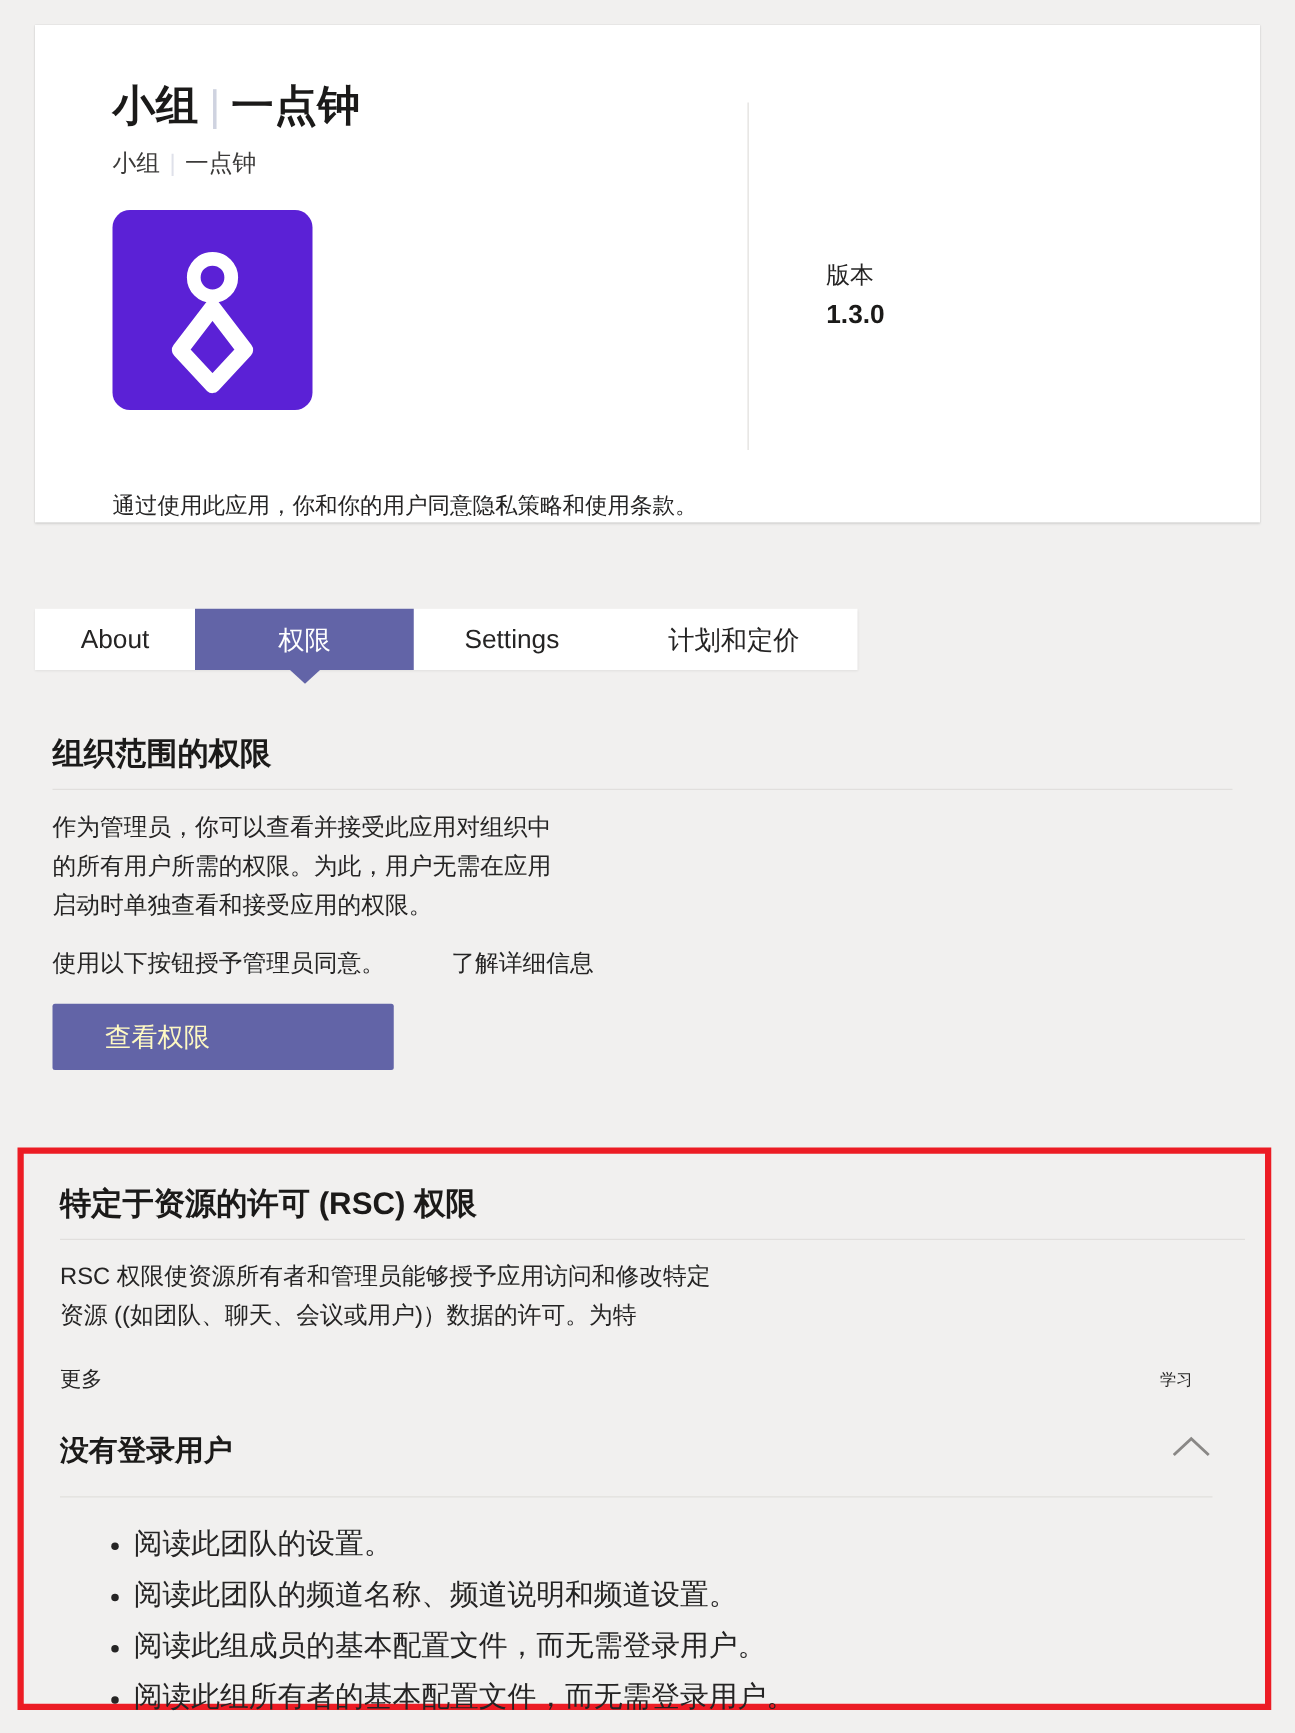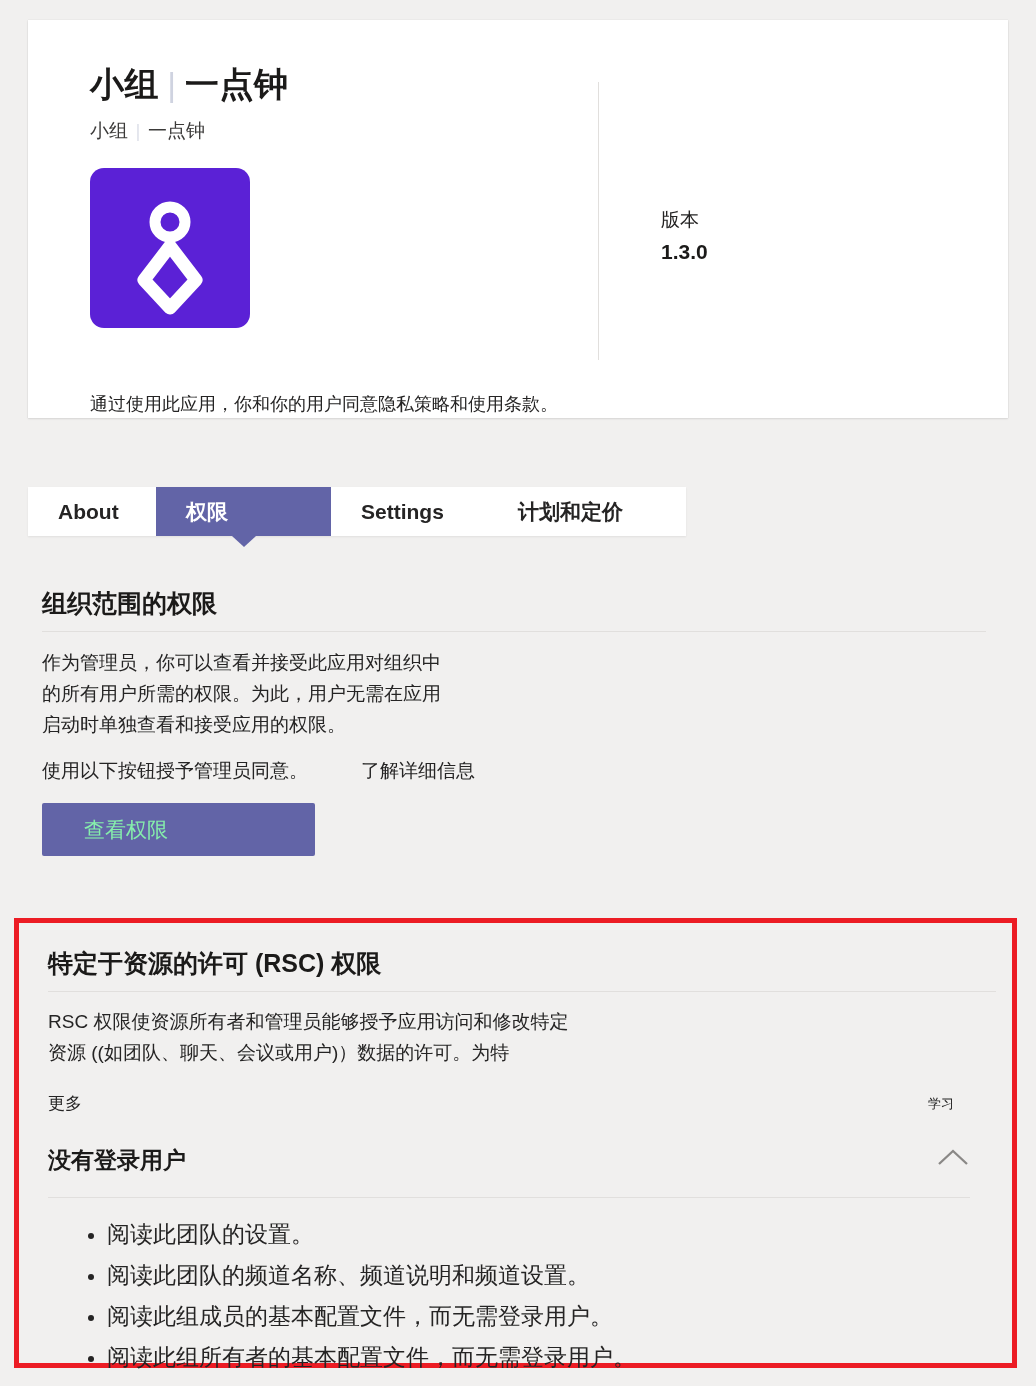--- a/index.html
+++ b/index.html
@@ -75,23 +75,23 @@
   }
 
   
   .tabs {
     position: absolute; left: 28px; top: 487px;
     height: 49px; background: #ffffff;
     display: flex; align-items: stretch;
     box-shadow: 0 1px 2px rgba(0,0,0,.07);
   }
   .tab {
-    display: flex; align-items: center; justify-content: flex-start;
+    display: flex; align-items: center; justify-content: center;
     font-size: 21px; color: #252424; padding: 0 30px;
-    position: relative; white-space: nowrap; font-weight: bold;
+    position: relative; white-space: nowrap;
   }
   .tab.active { background: #6264a7; color: #ffffff; }
   .tab.active::after {
     content: ""; position: absolute;
     left: 50%; bottom: -11px; transform: translateX(-50%);
     border-left: 12px solid transparent;
     border-right: 12px solid transparent;
     border-top: 11px solid #6264a7;
   }
   .tab-about { min-width: 128px; }
@@ -116,21 +116,21 @@
     display: flex; align-items: center;
   }
   .consent-text { font-size: 19px; color: #252424; white-space: nowrap; }
   .learn-link {
     margin-left: 53px; font-size: 19px; color: #252424;
     text-decoration: none; white-space: nowrap;
   }
   .view-perm-btn {
     position: absolute; left: 0; top: 215px;
     width: 273px; height: 53px;
-    background: #6264a7; color: #86efac;
+    background: #6264a7; color: #fef9c3;
     border: none; border-radius: 2px;
     font-family: inherit; font-size: 21px;
     text-align: left; padding-left: 42px;
     cursor: pointer;
   }
 
   
   .rsc-box {
     position: absolute; left: 14px; top: 918px;
     width: 1003px; height: 450px;

